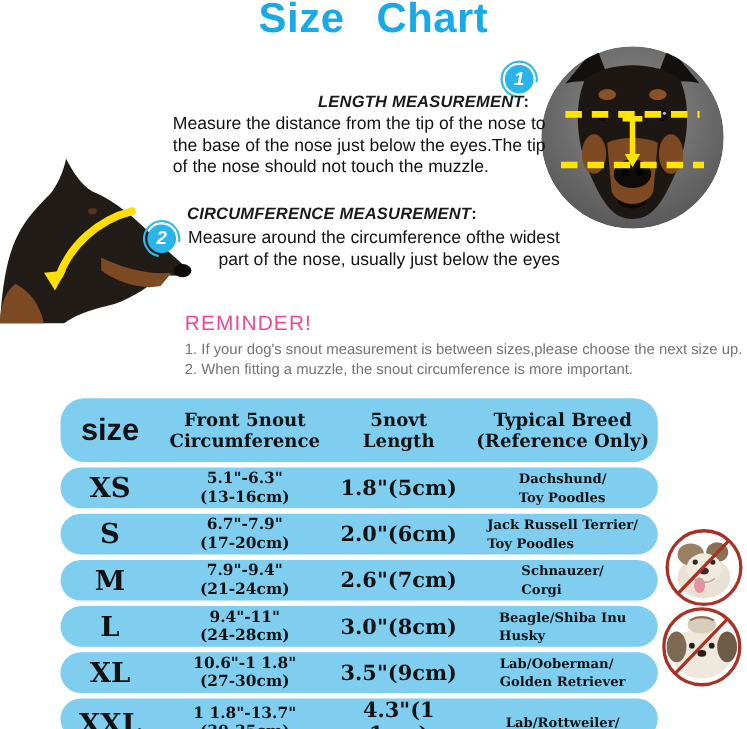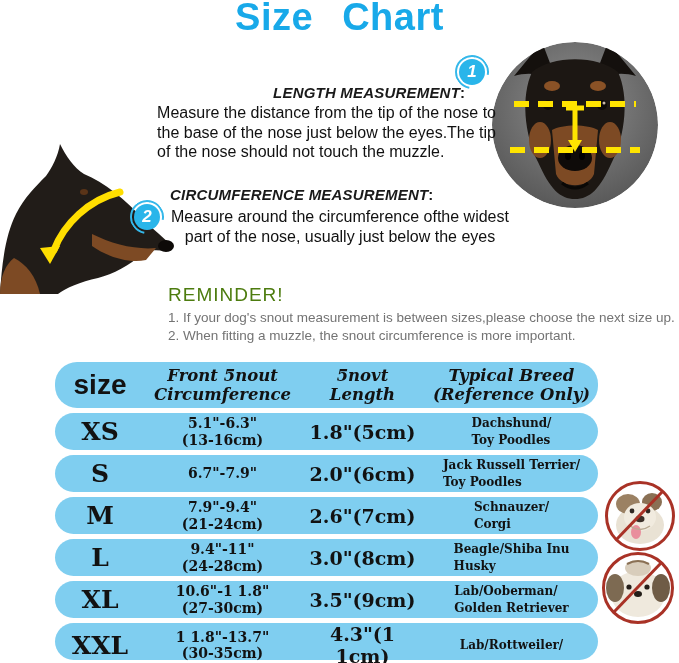--- a/index.html
+++ b/index.html
@@ -18,42 +18,42 @@
   .badge .ring{position:absolute;inset:0;border:2px solid #35B8EA;border-radius:50%;
                border-bottom-color:transparent;transform:rotate(-35deg);}
   .badge .dot{position:absolute;left:4px;top:4px;width:26px;height:26px;border-radius:50%;
               background:#29B5EA;color:#fff;font-weight:bold;font-style:italic;
               font-size:17px;display:flex;align-items:center;justify-content:center;}
   .badge1{left:455px;top:55px;}
   .badge2{left:130px;top:200px;}
 
   .m-head{position:absolute;font-size:15px;font-weight:bold;white-space:nowrap;}
   .m-head .it{font-style:italic;letter-spacing:0.2px;}
-  .len-head{top:84px;right:214px;}
+  .len-head{top:84px;right:198px;}
   .circ-head{left:170px;top:186px;}
   .m-body{position:absolute;font-size:16px;line-height:19.5px;color:#111;}
   .len-body{top:103px;right:183px;text-align:left;}
-  .circ-body{left:171px;top:207px;text-align:center;line-height:20px;}
+  .circ-body{left:171px;top:207px;text-align:right;line-height:20px;}
 
   
   .left-dog{position:absolute;left:0;top:142px;width:180px;height:152px;}
 
   
-  .reminder-h{position:absolute;left:168px;top:284px;font-size:19px;color:#4d7c0f;letter-spacing:1px;}
+  .reminder-h{position:absolute;left:168px;top:284px;font-size:19px;color:#ec4899;letter-spacing:1px;}
   .reminder-items{position:absolute;left:168px;top:309px;font-size:13.5px;line-height:17.5px;color:#737373;}
 
   
   .table{position:absolute;left:55px;top:362px;width:543px;
          font-family:"DejaVu Serif","Liberation Serif",serif;}
   .trow{display:grid;grid-template-columns:90px 155px 125px 1fr;align-items:center;
         background:#7FCEF0;border-radius:20px;margin-bottom:5px;height:37px;}
-  .trow.thead{height:46px;border-radius:22px;}
+  .trow.thead{height:58px;border-radius:22px;}
   .c{text-align:center;font-weight:bold;color:#121212;}
   .thead .size-h{font-family:"Liberation Sans",sans-serif;font-size:28px;font-weight:bold;}
-  .thead .h2{font-size:16.5px;line-height:19px;font-style:italic;}
+  .thead .h2{font-size:16.5px;line-height:19px;}
   .cell-size{font-size:25px;}
   .cell-circ{font-size:14px;line-height:16.5px;}
   .cell-len{font-size:19px;}
   .cell-breed{display:flex;justify-content:center;}
   .cell-breed .inner{text-align:left;font-size:12px;line-height:16.5px;font-weight:bold;}
 
   
   .no-dog{position:absolute;}
   .no-1{left:603px;top:479px;width:74px;height:74px;}
   .no-2{left:600px;top:550px;width:76px;height:76px;}
@@ -170,20 +170,21 @@
             <div>Dachshund/</div>
             <div>Toy Poodles</div>
           </div>
         </div>
     </div>
 
     <div class="trow">
       <div class="c cell-size">S</div>
       <div class="c cell-circ">
           <div>6.7"-7.9"</div>
+          <div>(17-20cm)</div>
         </div>
       <div class="c cell-len">2.0"(6cm)</div>
       <div class="c cell-breed">
           <div class="inner">
             <div>Jack Russell Terrier/</div>
             <div>Toy Poodles</div>
           </div>
         </div>
     </div>
 

